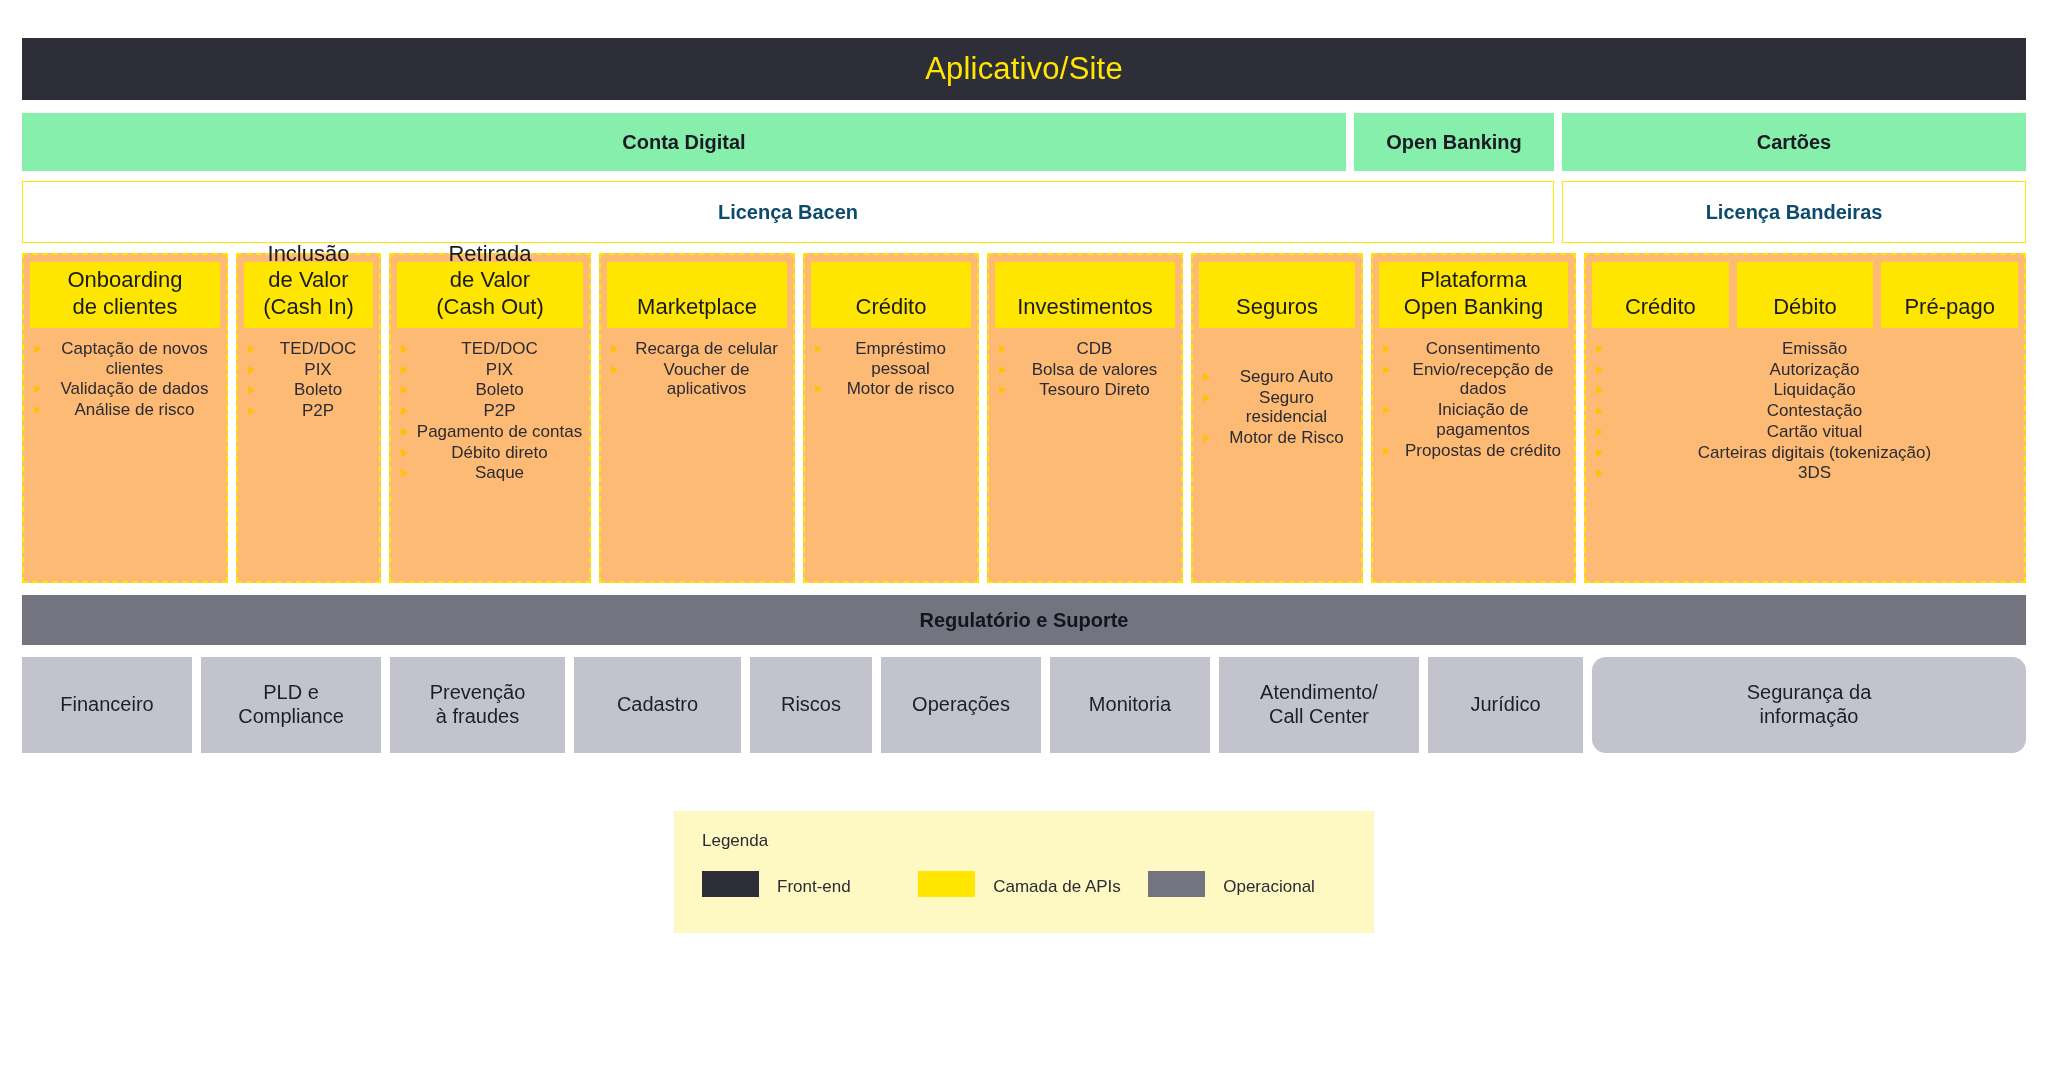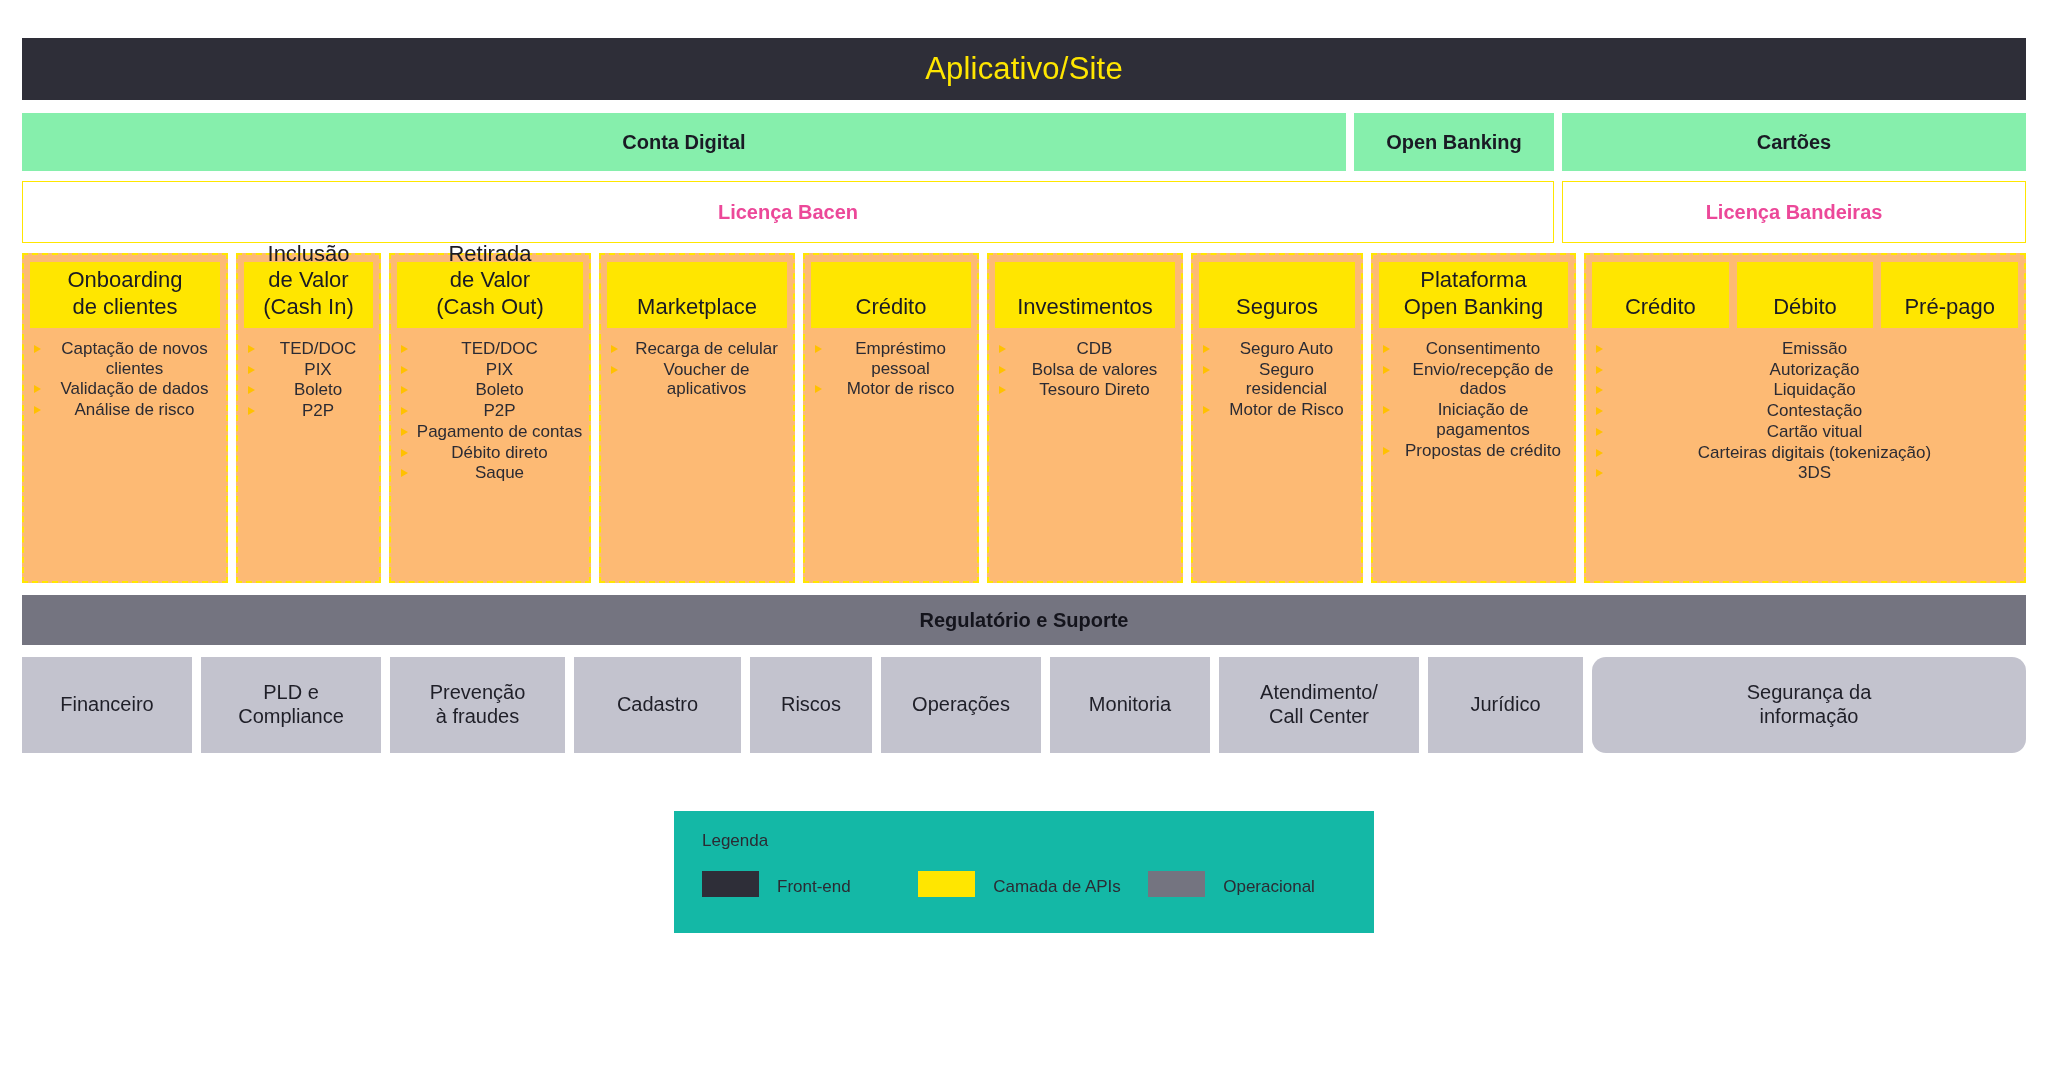--- a/index.html
+++ b/index.html
@@ -48,21 +48,21 @@
     display: flex;
     gap: 8px;
     height: 62px;
   }
   .lic-cell {
     background: #ffffff;
     border: 1.5px solid #ffe600;
     display: flex; align-items: center; justify-content: center;
     font-weight: bold;
     font-size: 20px;
-    color: #ec4899;
+    color: #0c4a6e;
   }
   .lic-cell.bacen     { flex: 0 0 1532px; }
   .lic-cell.bandeiras { flex: 1 1 auto; }
 
   
   .caps-row {
     margin-top: 10px;
     display: flex;
     gap: 8px;
     height: 330px;
@@ -106,21 +106,21 @@
     border-bottom: 4.5px solid transparent;
   }
 
   
   .cap.c0 { flex: 0 0 206px; }
   .cap.c1 { flex: 0 0 145px; }
   .cap.c2 { flex: 0 0 202px; }
   .cap.c3 { flex: 0 0 196px; }
   .cap.c4 { flex: 0 0 176px; }
   .cap.c5 { flex: 0 0 196px; }
-  .cap.c6 { flex: 0 0 172px; }
+  .cap.c6 { flex: 0 0 172px; gap: 28px; }
   .cap.c7 { flex: 0 0 205px; }
   .cap.cards { flex: 1 1 auto; }
 
   
   .cards-heads { display: flex; gap: 8px; }
   .cards-heads .cap-head { flex: 1 1 0; }
 
   
   .ops-band {
     margin-top: 12px;
@@ -156,21 +156,21 @@
   .ops-tile.w5 { flex: 0 0 122px; }
   .ops-tile.w6 { flex: 0 0 160px; }
   .ops-tile.w7 { flex: 0 0 160px; }
   .ops-tile.w8 { flex: 0 0 200px; }
   .ops-tile.w9 { flex: 0 0 155px; }
   .ops-tile.w10 { flex: 1 1 auto; border-radius: 14px; }
 
   
   .legend-wrap { display: flex; justify-content: center; margin-top: 58px; }
   .legend {
-    background: #14b8a6;
+    background: #fef9c3;
     width: 700px;
     height: 122px;
     padding: 20px 28px 0 28px;
   }
   .legend-title { font-size: 17px; color: #2b2b33; }
   .legend-items { display: flex; margin-top: 20px; }
   .legend-item { display: flex; align-items: flex-end; }
   .legend-item.li0 { width: 235px; }
   .legend-item.li1 { width: 250px; }
   .legend-item.li2 { width: 215px; }

